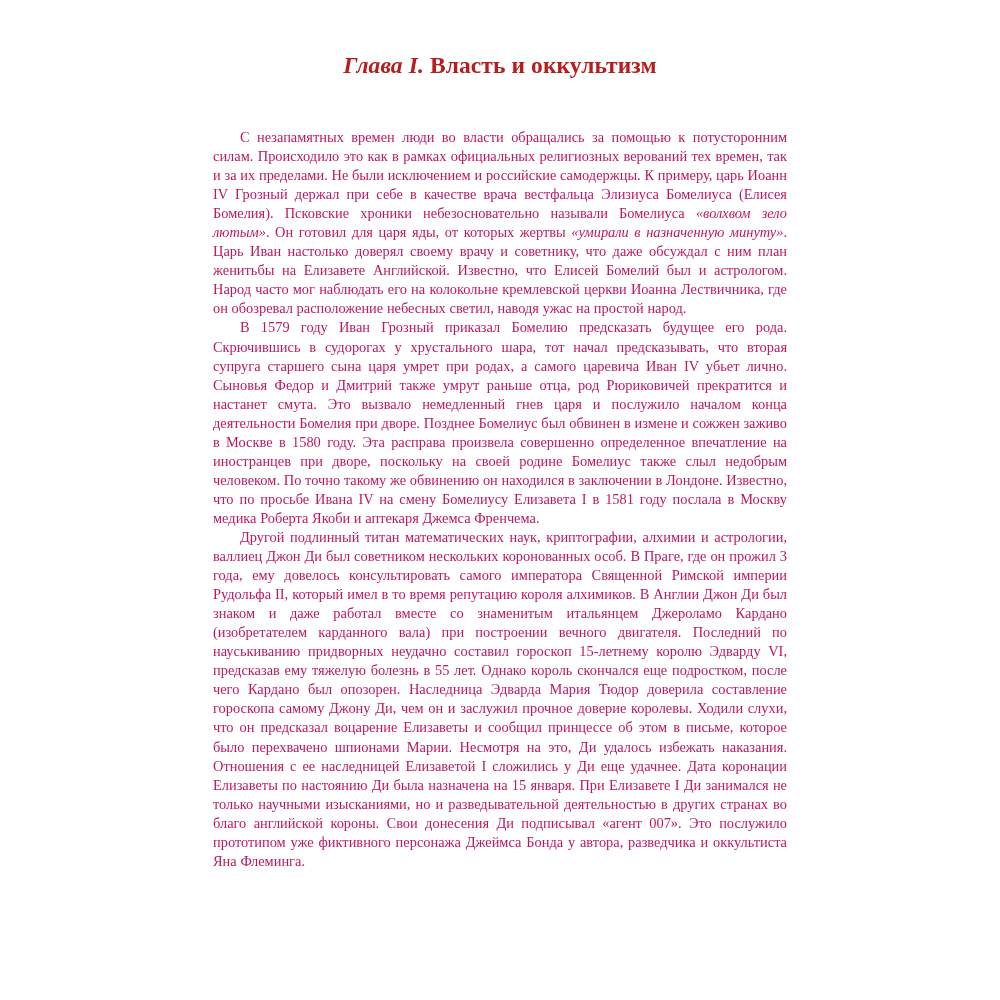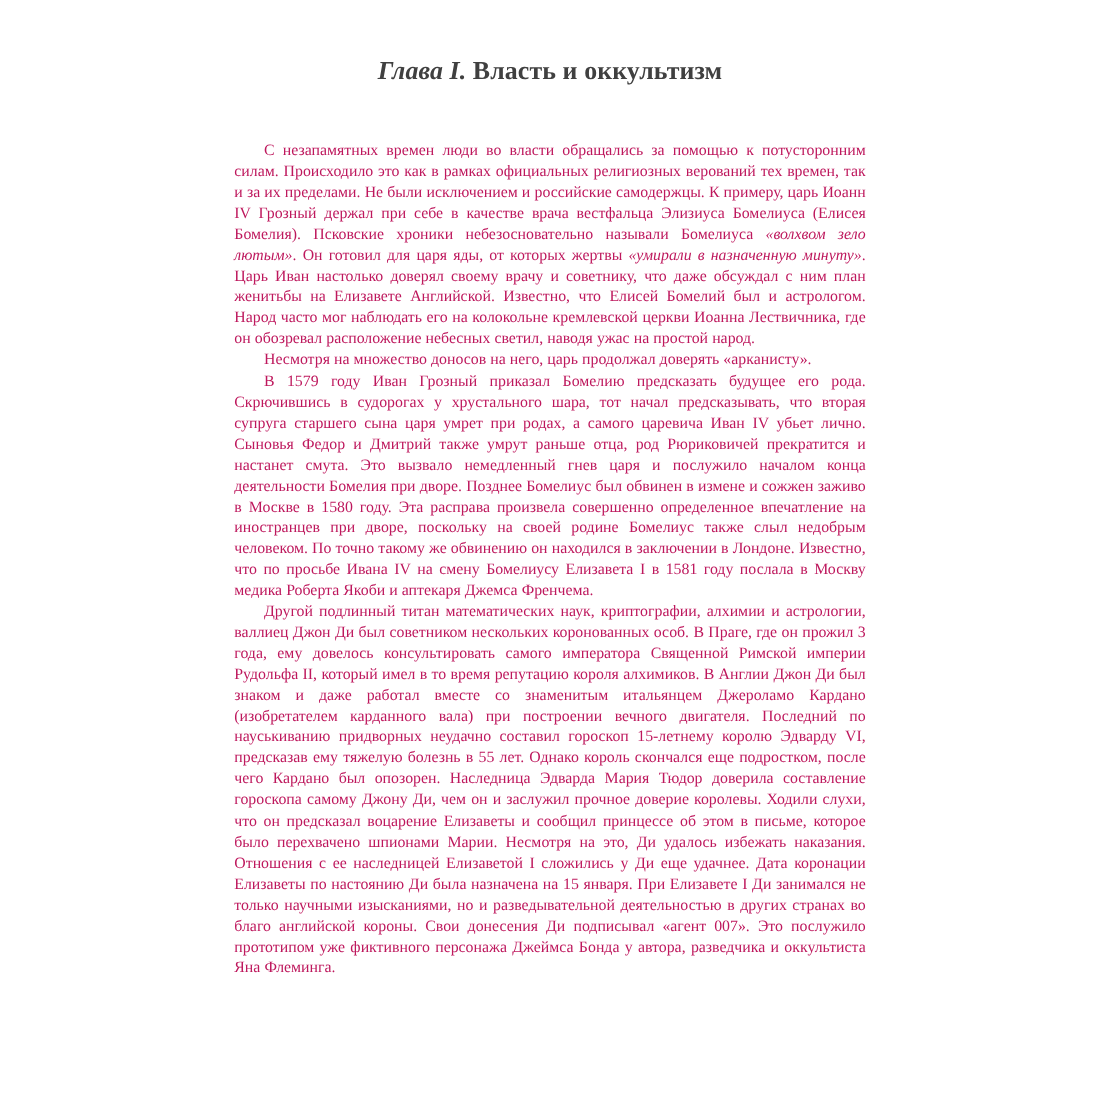--- a/index.html
+++ b/index.html
@@ -22,21 +22,21 @@
     position: relative;
     background: #ffffff;
   }
   .chapter-title {
     text-align: center;
     font-size: 23.5px;
     font-weight: bold;
     margin: 0;
     padding-top: 52px;
     letter-spacing: 0.1px;
-    color: #404040;
+    color: #b91c1c;
   }
   .chapter-title .num {
     font-style: italic;
     font-weight: bold;
   }
   .body-text {
     margin: 0;
     padding: 0;
     position: absolute;
     top: 128px;
@@ -65,18 +65,17 @@
 
 <div class="page">
 
   <h1 class="chapter-title">
     <span class="num">Глава I.</span>
     <span>Власть и оккультизм</span>
   </h1>
 
   <div class="body-text">
     <p>С незапамятных времен люди во власти обращались за помощью к потусторонним силам. Происходило это как в рамках официальных религиозных верований тех времен, так и за их пределами. Не были исключением и российские самодержцы. К примеру, царь Иоанн IV Грозный держал при себе в качестве врача вестфальца Элизиуса Бомелиуса (Елисея Бомелия). Псковские хроники небезосновательно называли Бомелиуса <i>«волхвом зело лютым»</i>. Он готовил для царя яды, от которых жертвы <i>«умирали в назначенную минуту»</i>. Царь Иван настолько доверял своему врачу и советнику, что даже обсуждал с ним план женитьбы на Елизавете Английской. Известно, что Елисей Бомелий был и астрологом. Народ часто мог наблюдать его на колокольне кремлевской церкви Иоанна Лествичника, где он обозревал расположение небесных светил, наводя ужас на простой народ.</p>
-    <p>Несмотря на множество доносов на него, царь продолжал доверять «арканисту».</p>
     <p>В 1579 году Иван Грозный приказал Бомелию предсказать будущее его рода. Скрючившись в судорогах у хрустального шара, тот начал предсказывать, что вторая супруга старшего сына царя умрет при родах, а самого царевича Иван IV убьет лично. Сыновья Федор и Дмитрий также умрут раньше отца, род Рюриковичей прекратится и настанет смута. Это вызвало немедленный гнев царя и послужило началом конца деятельности Бомелия при дворе. Позднее Бомелиус был обвинен в измене и сожжен заживо в Москве в 1580 году. Эта расправа произвела совершенно определенное впечатление на иностранцев при дворе, поскольку на своей родине Бомелиус также слыл недобрым человеком. По точно такому же обвинению он находился в заключении в Лондоне. Известно, что по просьбе Ивана IV на смену Бомелиусу Елизавета I в 1581 году послала в Москву медика Роберта Якоби и аптекаря Джемса Френчема.</p>
     <p>Другой подлинный титан математических наук, криптографии, алхимии и астрологии, валлиец Джон Ди был советником нескольких коронованных особ. В Праге, где он прожил 3 года, ему довелось консультировать самого императора Священной Римской империи Рудольфа II, который имел в то время репутацию короля алхимиков. В Англии Джон Ди был знаком и даже работал вместе со знаменитым итальянцем Джероламо Кардано (изобретателем карданного вала) при построении вечного двигателя. Последний по науськиванию придворных неудачно составил гороскоп 15-летнему королю Эдварду VI, предсказав ему тяжелую болезнь в 55 лет. Однако король скончался еще подростком, после чего Кардано был опозорен. Наследница Эдварда Мария Тюдор доверила составление гороскопа самому Джону Ди, чем он и заслужил прочное доверие королевы. Ходили слухи, что он предсказал воцарение Елизаветы и сообщил принцессе об этом в письме, которое было перехвачено шпионами Марии. Несмотря на это, Ди удалось избежать наказания. Отношения с ее наследницей Елизаветой I сложились у Ди еще удачнее. Дата коронации Елизаветы по настоянию Ди была назначена на 15 января. При Елизавете I Ди занимался не только научными изысканиями, но и разведывательной деятельностью в других странах во благо английской короны. Свои донесения Ди подписывал «агент 007». Это послужило прототипом уже фиктивного персонажа Джеймса Бонда у автора, разведчика и оккультиста Яна Флеминга.</p>
   </div>
 
 </div>
 
 </body></html>

